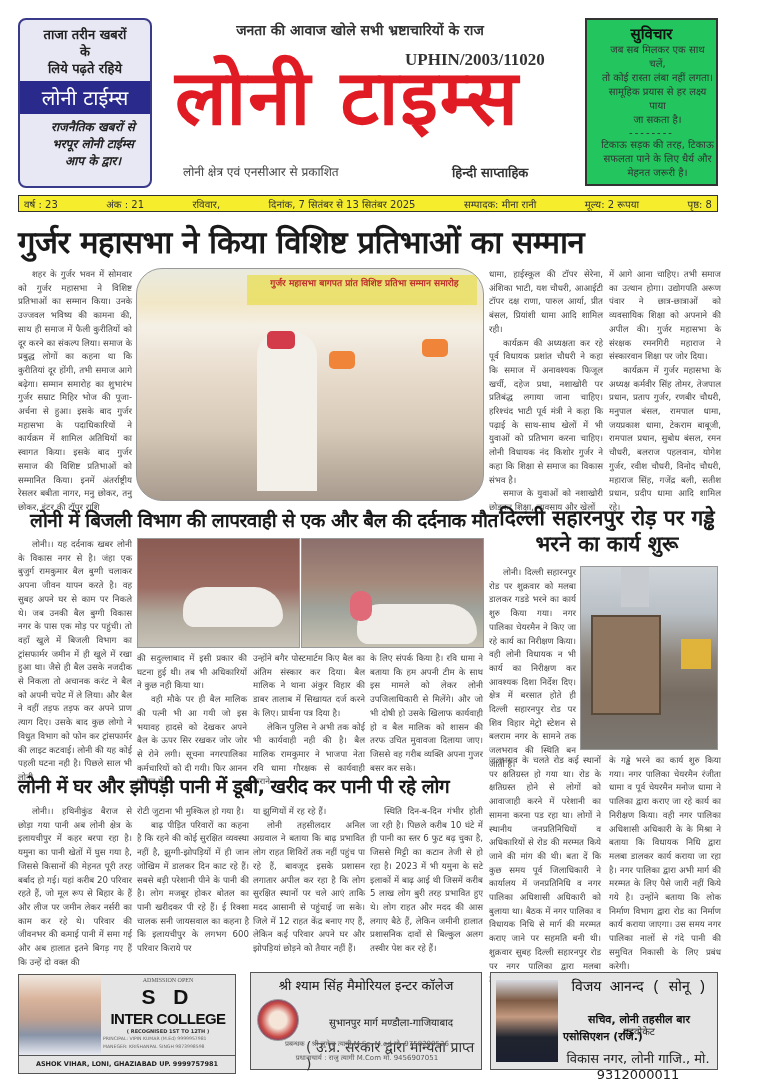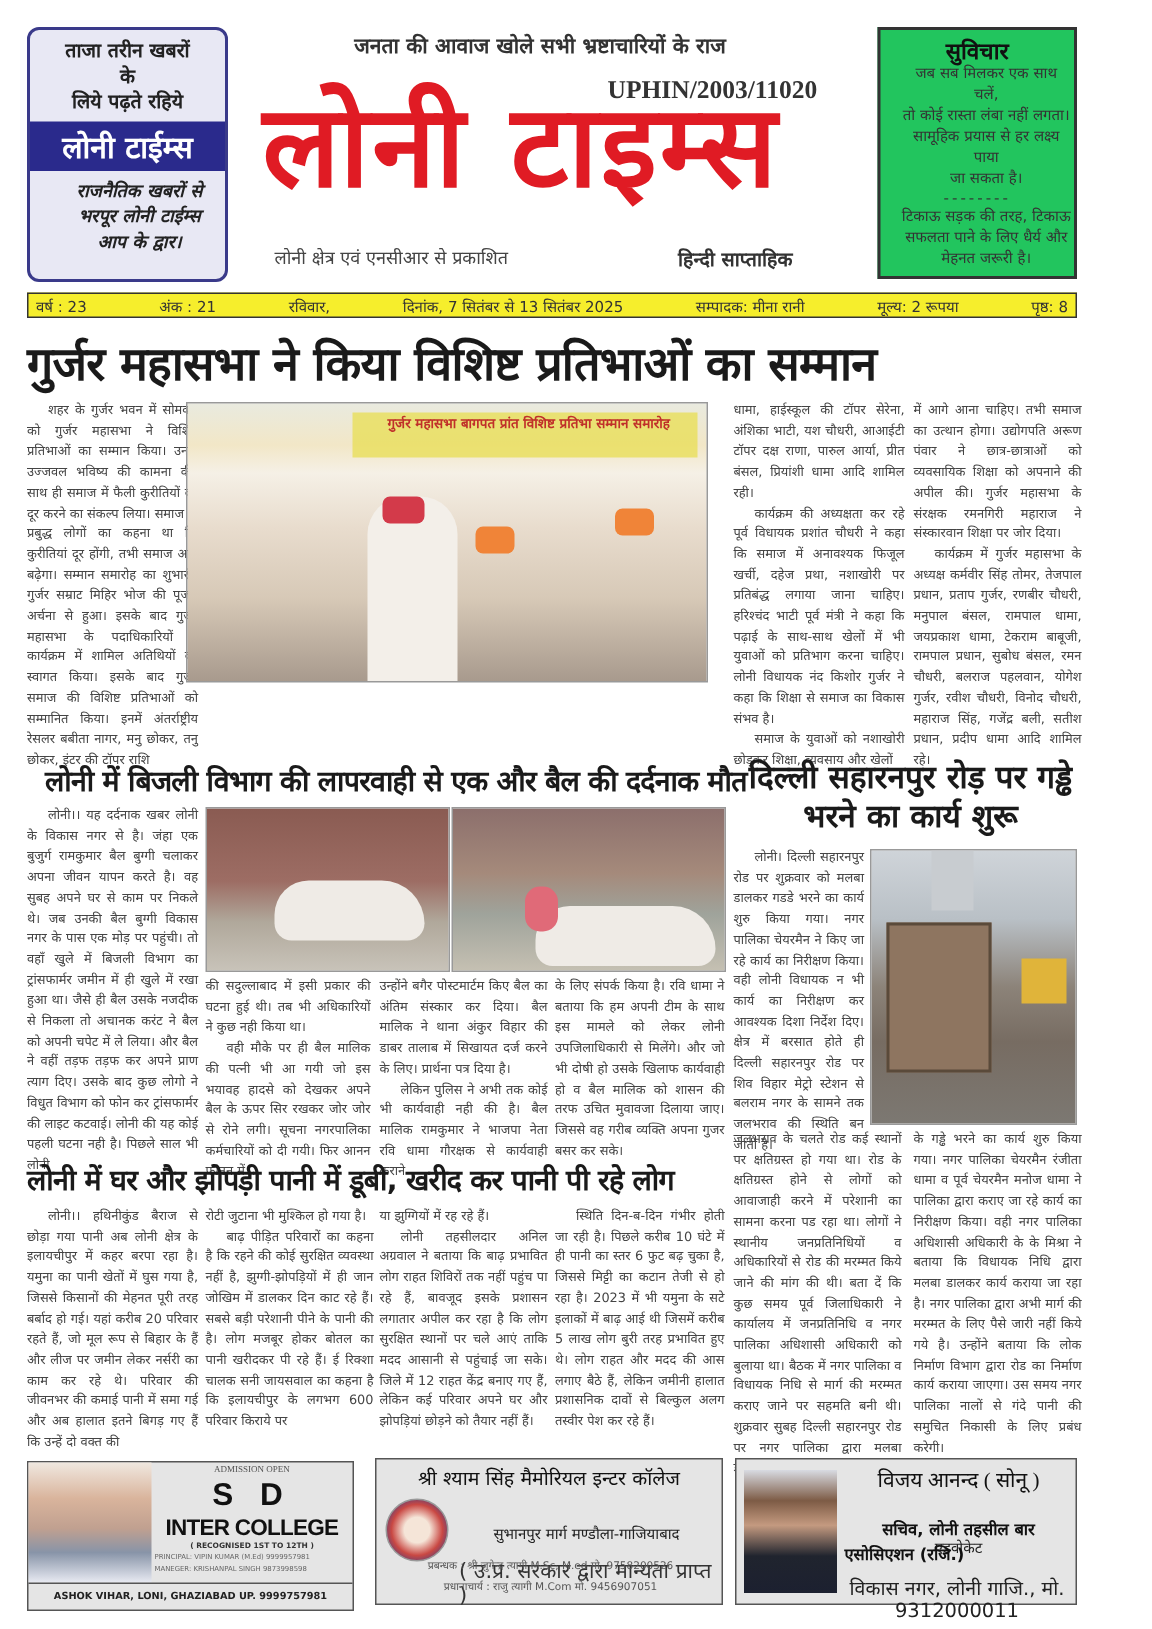--- a/index.html
+++ b/index.html
@@ -2,21 +2,21 @@
 <html><head>
 <meta charset="utf-8">
 <style>
   * { box-sizing: border-box; margin: 0; padding: 0; }
   body { width: 768px; height: 1086px; background: #fff; font-family: "DejaVu Sans", sans-serif; color: #222; overflow: hidden; position: relative; }
   .abs { position: absolute; }
 
   
   .promo-box { left: 18px; top: 18px; width: 134px; height: 170px; border: 2px solid #3a3a8a; border-radius: 8px; background: #e8e8f4; text-align: center; overflow: hidden; }
   .promo-top { font-size: 13px; font-weight: bold; line-height: 17px; padding-top: 6px; color: #222; }
-  .promo-band { background: #2a2a8c; color: #fff; font-size: 20px; font-weight: bold; padding: 3px 0; margin-top: 4px; }
+  .promo-band { background: #2a2a8c; color: #fff; font-size: 20px; font-weight: normal; padding: 3px 0; margin-top: 4px; }
   .promo-bottom { font-size: 12px; font-style: italic; font-weight: bold; line-height: 17px; padding-top: 5px; color: #222; padding-left: 16px; }
 
   .tagline { left: 195px; top: 20px; width: 330px; text-align: center; font-size: 14px; font-weight: bold; color: #333; }
   .regno { left: 405px; top: 50px; font-family: "Liberation Serif", serif; font-size: 17px; font-weight: bold; color: #333; }
   .title-main { left: 175px; top: 48px; width: 380px; font-family: "DejaVu Serif", serif; font-size: 76px; font-weight: bold; color: #e01b24; letter-spacing: 2px; line-height: 100px; }
   .pub-line { left: 183px; top: 163px; font-size: 12px; color: #444; }
   .weekly { left: 452px; top: 163px; font-size: 13px; font-weight: bold; color: #333; }
 
   .thought-box { left: 585px; top: 18px; width: 133px; height: 168px; border: 2px solid #333; background: #22c55e; text-align: center; padding: 3px 2px; }
   .thought-title { font-size: 15px; font-weight: bold; color: #111; }
@@ -31,21 +31,21 @@
   .hl2 { left: 30px; top: 507px; font-size: 19px; font-weight: bold; color: #1a1a1a; white-space: nowrap; letter-spacing: -0.5px; }
   .hl3 { left: 492px; top: 505px; width: 230px; font-size: 21px; font-weight: bold; color: #1a1a1a; line-height: 26px; text-align: center; }
   .hl4 { left: 18px; top: 773px; font-size: 19px; font-weight: bold; color: #1a1a1a; white-space: nowrap; letter-spacing: -0.5px; }
 
   
   .col { font-size: 8.6px; line-height: 13.7px; color: #444; text-align: justify; }
   .col p { text-indent: 14px; }
 
   
   .photo { border: 1px solid #999; overflow: hidden; }
-  .photo-event { left: 124px; top: 268px; width: 348px; height: 187px; background: linear-gradient(180deg, #e9eadf 0%, #f2e7c7 15%, #f5f0e6 25%, #e8dccd 45%, #d7c9b7 70%, #a89a8d 100%); }
+  .photo-event { left: 136px; top: 268px; width: 348px; height: 233px; background: linear-gradient(180deg, #e9eadf 0%, #f2e7c7 15%, #f5f0e6 25%, #e8dccd 45%, #d7c9b7 70%, #a89a8d 100%); border-radius: 26px; }
   .bull-photo-1 { left: 137px; top: 538px; width: 163px; height: 110px; background: linear-gradient(180deg, #8a5b52 0%, #9d6d64 45%, #b0a89b 70%, #c8c3b9 100%); }
   .bull-photo-2 { left: 301px; top: 538px; width: 183px; height: 110px; background: linear-gradient(180deg, #8c6f6c 0%, #a58a7b 40%, #9fa39b 65%, #c5c0b2 100%); }
   .road-photo { left: 580px; top: 566px; width: 138px; height: 184px; background: linear-gradient(180deg, #cfd4d9 0%, #b9c0c6 25%, #8c8379 50%, #776c62 70%, #7c7872 100%); }
 
   
   .ad { border: 1.5px solid #555; background: #e5e5e5; }
   .ad-sd { left: 18px; top: 974px; width: 218px; height: 100px; }
   .ad-sd-photo { left: 0; top: 0; width: 82px; height: 80px; background: linear-gradient(180deg, #f0e8e0 0%, #d9b49c 30%, #c0a090 55%, #8894a8 75%, #e8eaf2 100%); }
   .ad-shyam { left: 250px; top: 972px; width: 232px; height: 98px; }
   .ad-vijay { left: 490px; top: 972px; width: 228px; height: 98px; }
@@ -205,18 +205,18 @@
   <div class="abs" style="left:0; top:3px; width:230px; text-align:center; font-size:13px; font-weight:normal; color:#111;">श्री श्याम सिंह मैमोरियल इन्टर कॉलेज</div>
   <div class="abs circle-logo"></div>
   <div class="abs" style="left:55px; top:27px; width:170px; font-size:14px; color:#333;margin-top:37px;">( उ.प्र. सरकार द्वारा मान्यता प्राप्त )</div>
   <div class="abs" style="left:55px; top:42px; width:170px; text-align:center; font-size:10px; color:#222;">सुभानपुर मार्ग मण्डौला-गाजियाबाद</div>
   <div class="abs" style="left:4px; top:66px; width:224px; text-align:center; font-size:7px; color:#555;">प्रबन्धक : श्री जुगेन्द्र त्यागी M.Sc, M.ed मो. 9758200526</div>
   <div class="abs" style="left:4px; top:80px; width:224px; text-align:center; font-size:7px; color:#555;">प्रधानाचार्य : राजु त्यागी M.Com मो. 9456907051</div>
 </div>
 
 <div class="abs ad ad-vijay">
   <div class="abs ad-vijay-photo"></div>
-  <div class="abs" style="left:70px; top:3px; width:156px; text-align:center; font-family:Liberation Serif, serif; font-size:14px; color:#111;">विजय आनन्द ( सोनू )</div>
+  <div class="abs" style="left:70px; top:3px; width:156px; text-align:center; font-family:Liberation Mono, monospace; font-size:14px; color:#111;">विजय आनन्द ( सोनू )</div>
   <div class="abs" style="left:70px; top:24px; width:156px; text-align:center; font-size:10px; color:#222;margin-top:27px;">एडवोकेट</div>
   <div class="abs" style="left:70px; top:38px; width:156px; text-align:center; font-size:11px; font-weight:bold; color:#111;">सचिव, लोनी तहसील बार</div>
   <div class="abs" style="left:72px; top:55px; width:156px; text-align:left; font-size:11px; font-weight:bold; color:#111;">एसोसिएशन (रजि.)</div>
   <div class="abs" style="left:66px; top:76px; width:162px; text-align:center; font-size:13px; color:#222;">विकास नगर, लोनी गाजि., मो. 9312000011</div>
 </div>
 
 </body></html>

